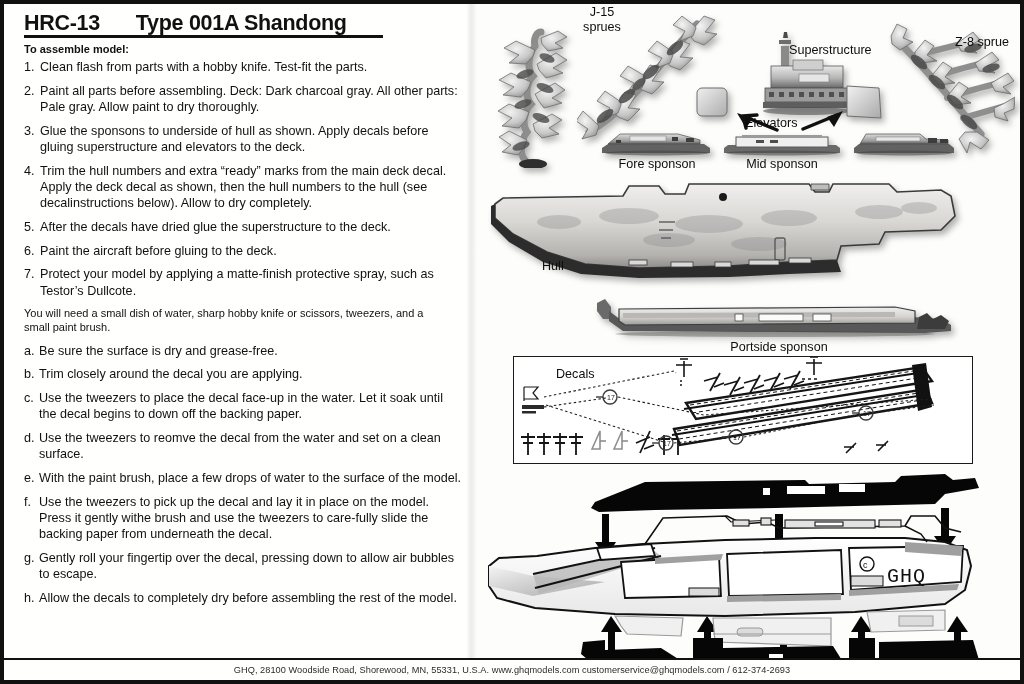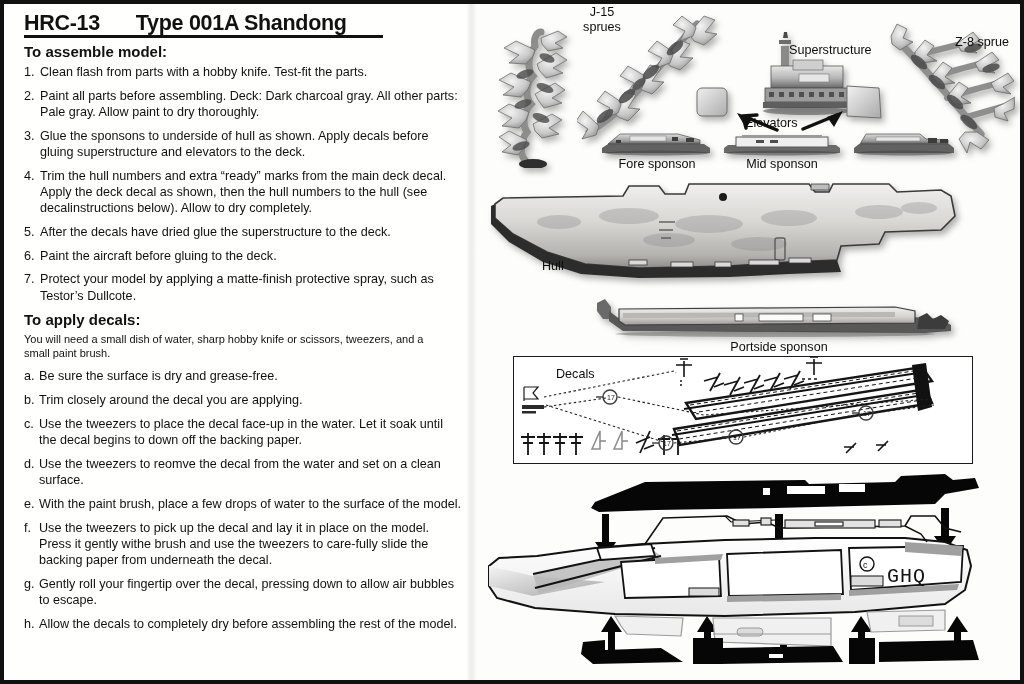--- a/index.html
+++ b/index.html
@@ -40,21 +40,21 @@
     margin-bottom: 5px;
   }
   #title-row .t {
     font-size: 21.5px;
     font-weight: bold;
     letter-spacing: -0.3px;
     line-height: 1.08;
     white-space: nowrap;
   }
   .sec-head {
-    font-size: 15px;
+    font-size: 11px;
     font-weight: bold;
     margin: 3px 0 2px 0;
     line-height: 1.25;
   }
   .para {
     display: flex;
     font-size: 12.6px;
     line-height: 1.29;
     margin: 0 0 7.5px 0;
   }
@@ -174,21 +174,20 @@
       <div class="para">
         <span class="mk">6.</span>
         <span class="bd">Paint the aircraft before gluing to the deck.</span>
       </div>
       <div class="para">
         <span class="mk">7.</span>
         <span class="bd">Protect your model by applying a matte-finish protective spray, such as Testor’s Dullcote.</span>
       </div>
     </div>
 
-    <div class="sec-head" id="decal-head">To apply decals:</div>
     <div class="plain">You will need a small dish of water, sharp hobby knife or scissors, tweezers, and a small paint brush.</div>
 
     <div id="decal-list">
       <div class="para d">
         <span class="mk">a.</span>
         <span class="bd">Be sure the surface is dry and grease-free.</span>
       </div>
       <div class="para d">
         <span class="mk">b.</span>
         <span class="bd">Trim closely around the decal you are applying.</span>
@@ -680,14 +679,17 @@
         <rect x="218" y="168" width="30" height="26"></rect>
         <path d="M248 178 L358 176 L368 192 L244 194 Z"></path>
         <rect x="374" y="168" width="26" height="26"></rect>
         <path d="M404 172 L498 170 L504 190 L404 192 Z"></path>
       </g>
       <rect x="294" y="184" width="14" height="4" fill="#ffffff"></rect>
     </svg>
 
   </div>
 
+  <div id="footer">
+    <span>GHQ, 28100 Woodside Road, Shorewood, MN, 55331, U.S.A.  www.ghqmodels.com   customerservice@ghqmodels.com / 612-374-2693</span>
+  </div>
 
 </div>
 
 </body></html>

